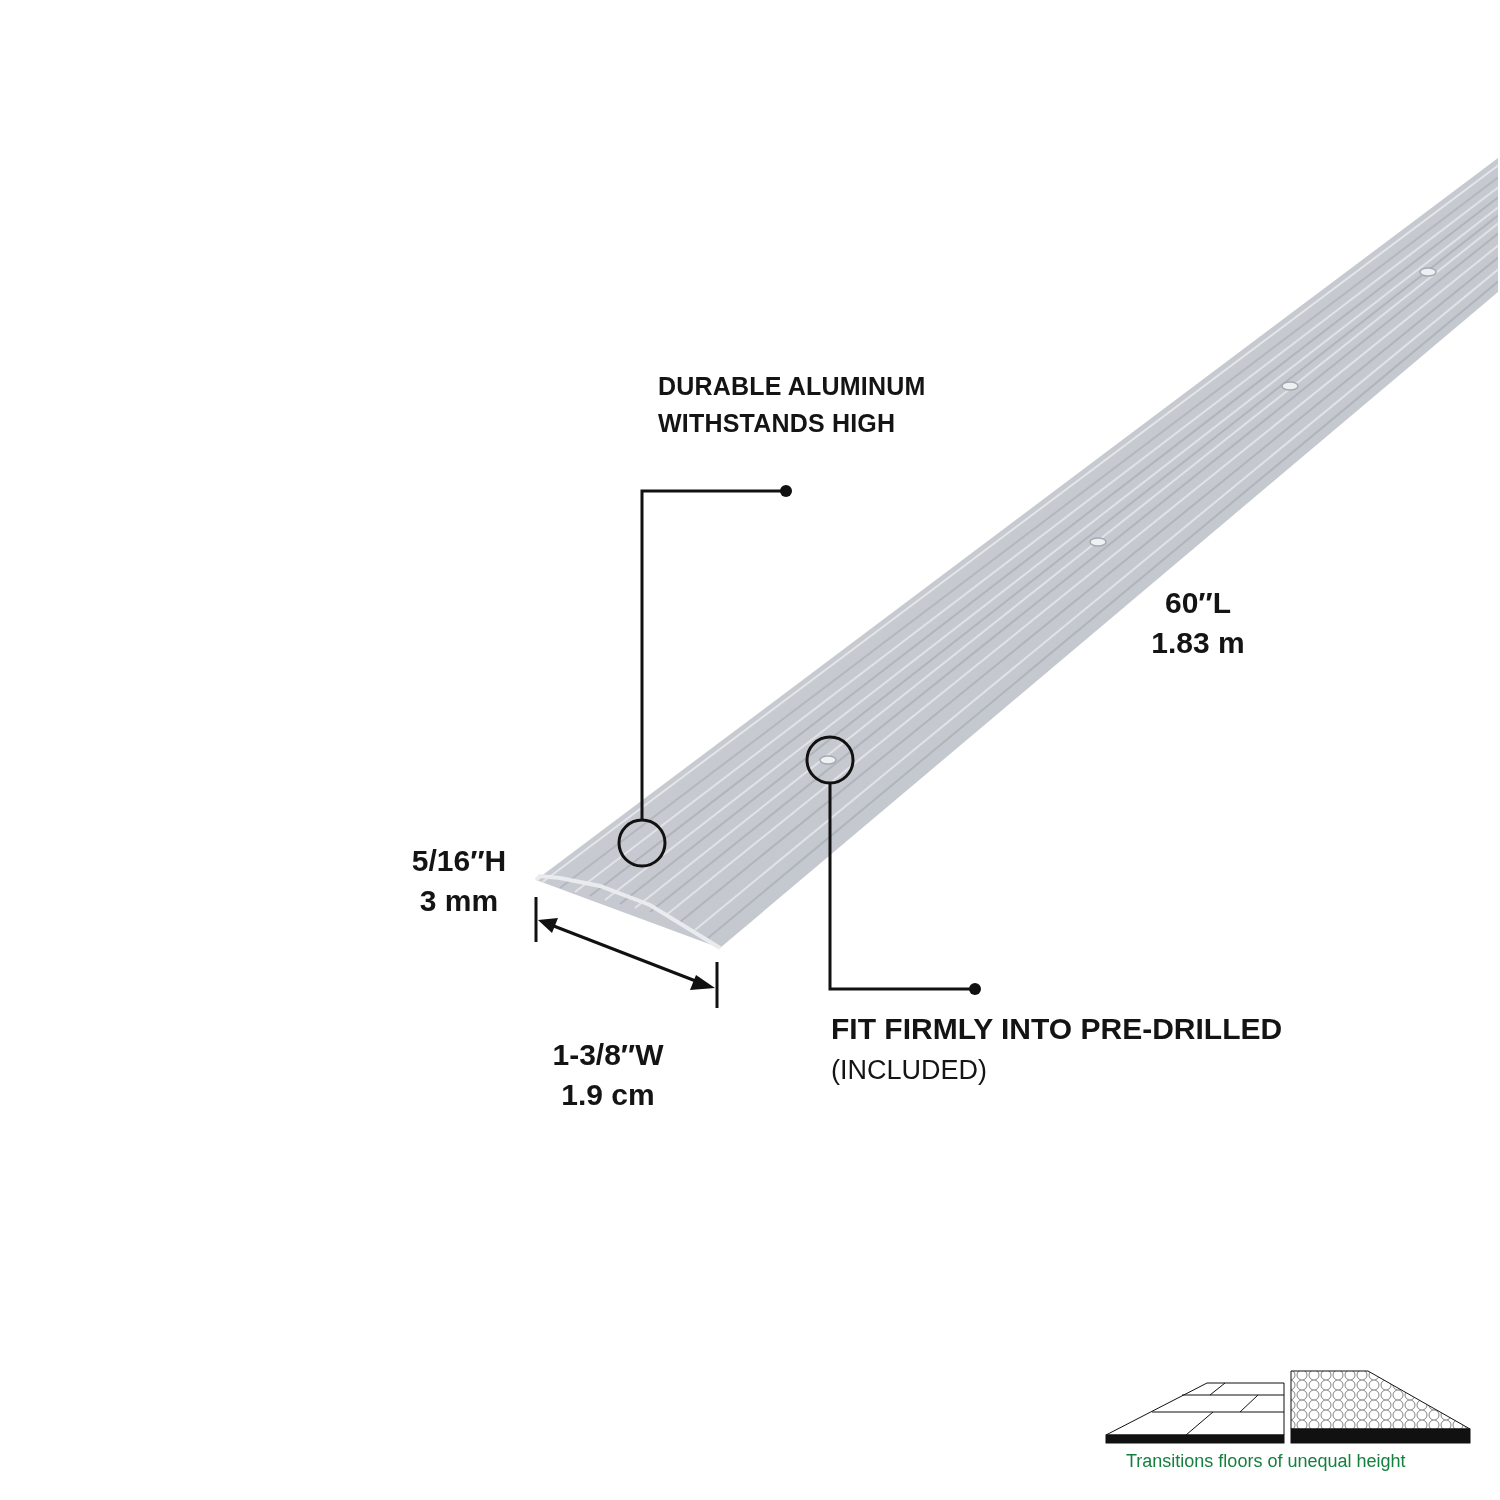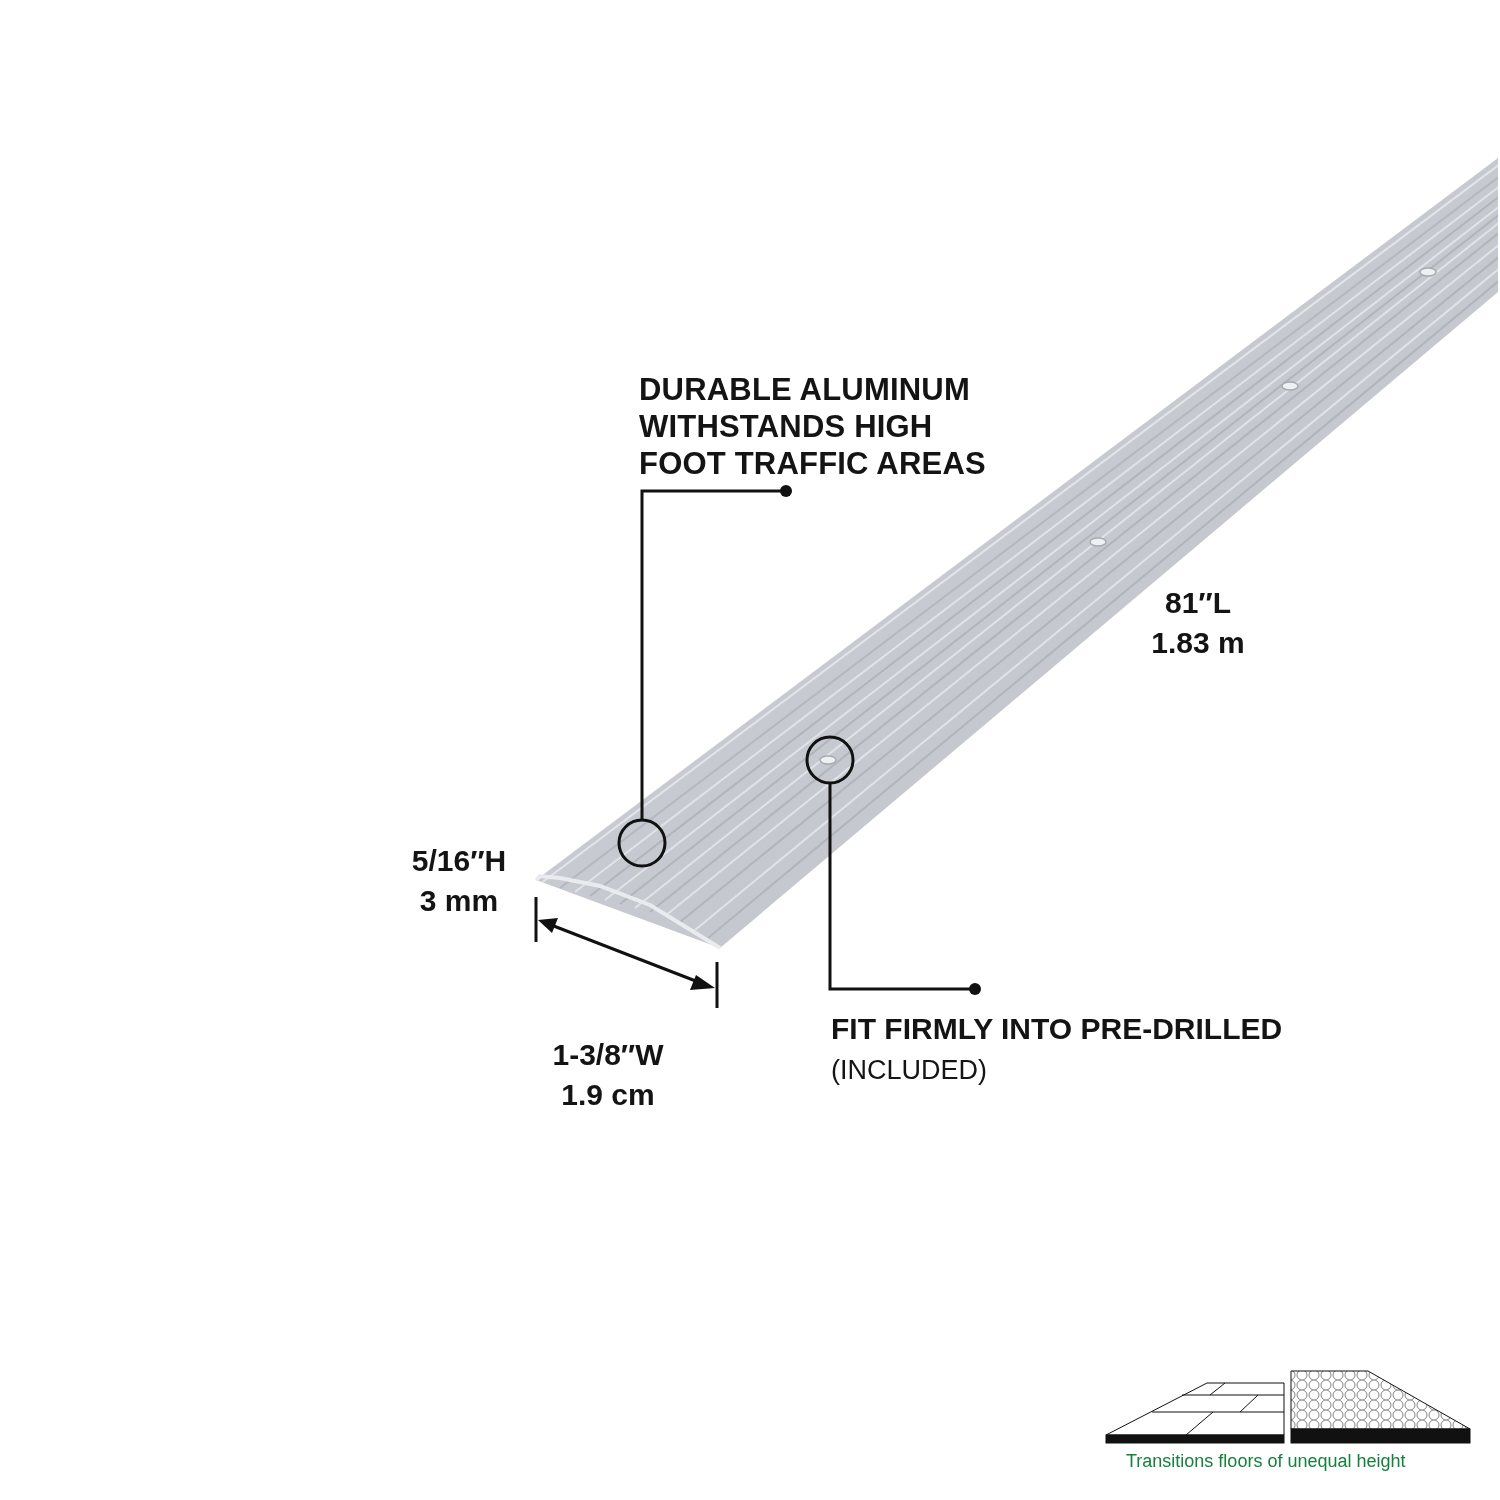--- a/index.html
+++ b/index.html
@@ -1,21 +1,21 @@
 <!DOCTYPE html>
 <html><head>
 <meta charset="utf-8">
 <style>
   html, body { margin:0; padding:0; }
   body { width:1500px; height:1500px; background:#ffffff; position:relative; overflow:hidden;
          font-family:"Liberation Sans", "DejaVu Sans", sans-serif; color:#111; }
   #scene { position:absolute; left:0; top:0; width:1500px; height:1500px; }
   .label { position:absolute; font-weight:700; color:#141414; line-height:1; white-space:nowrap; }
   .lbl-line { display:block; }
-  .callout-top { left:639px; top:374px; font-size:31px; }
+  .callout-top { left:658px; top:374px; font-size:25px; }
   .callout-top .lbl-line { height:37px; letter-spacing:0.2px; }
   .callout-bottom { left:831px; top:1014px; font-size:30px; }
   .callout-bottom .lbl-line { height:41px; }
   .callout-bottom .note { font-size:27px; font-weight:400; margin-top:2px; }
   .dim { text-align:center; font-size:30px; }
   .dim .lbl-line { height:40px; }
   .dim-height { left:392px; top:846px; width:134px; }
   .dim-width { left:530px; top:1040px; width:156px; }
   .dim-length { left:1128px; top:588px; width:140px; }
   .floor-caption { position:absolute; left:1126px; top:1451px; font-size:18px; color:#15803d; white-space:nowrap; }
@@ -98,36 +98,35 @@
     <g stroke="#111" stroke-width="1">
       <polygon points="1291,1371 1368,1371 1470,1429 1291,1429" fill="url(#hex)"></polygon>
       <rect x="1291" y="1429" width="179" height="14" fill="#111"></rect>
     </g>
   </g>
 </svg>
 
 <div class="label callout-top">
   <span class="lbl-line">DURABLE ALUMINUM</span>
   <span class="lbl-line">WITHSTANDS HIGH</span>
-  <span class="lbl-line">FOOT TRAFFIC AREAS</span>
 </div>
 
 <div class="label callout-bottom">
   <span class="lbl-line">FIT FIRMLY INTO PRE-DRILLED</span>
   <span class="lbl-line note">(INCLUDED)</span>
 </div>
 
 <div class="label dim dim-height">
   <span class="lbl-line">5/16″H</span>
   <span class="lbl-line">3 mm</span>
 </div>
 
 <div class="label dim dim-width">
   <span class="lbl-line">1-3/8″W</span>
   <span class="lbl-line">1.9 cm</span>
 </div>
 
 <div class="label dim dim-length">
-  <span class="lbl-line">81″L</span>
+  <span class="lbl-line">60″L</span>
   <span class="lbl-line">1.83 m</span>
 </div>
 
 <div class="floor-caption">Transitions floors of unequal height</div>
 
 </body></html>

